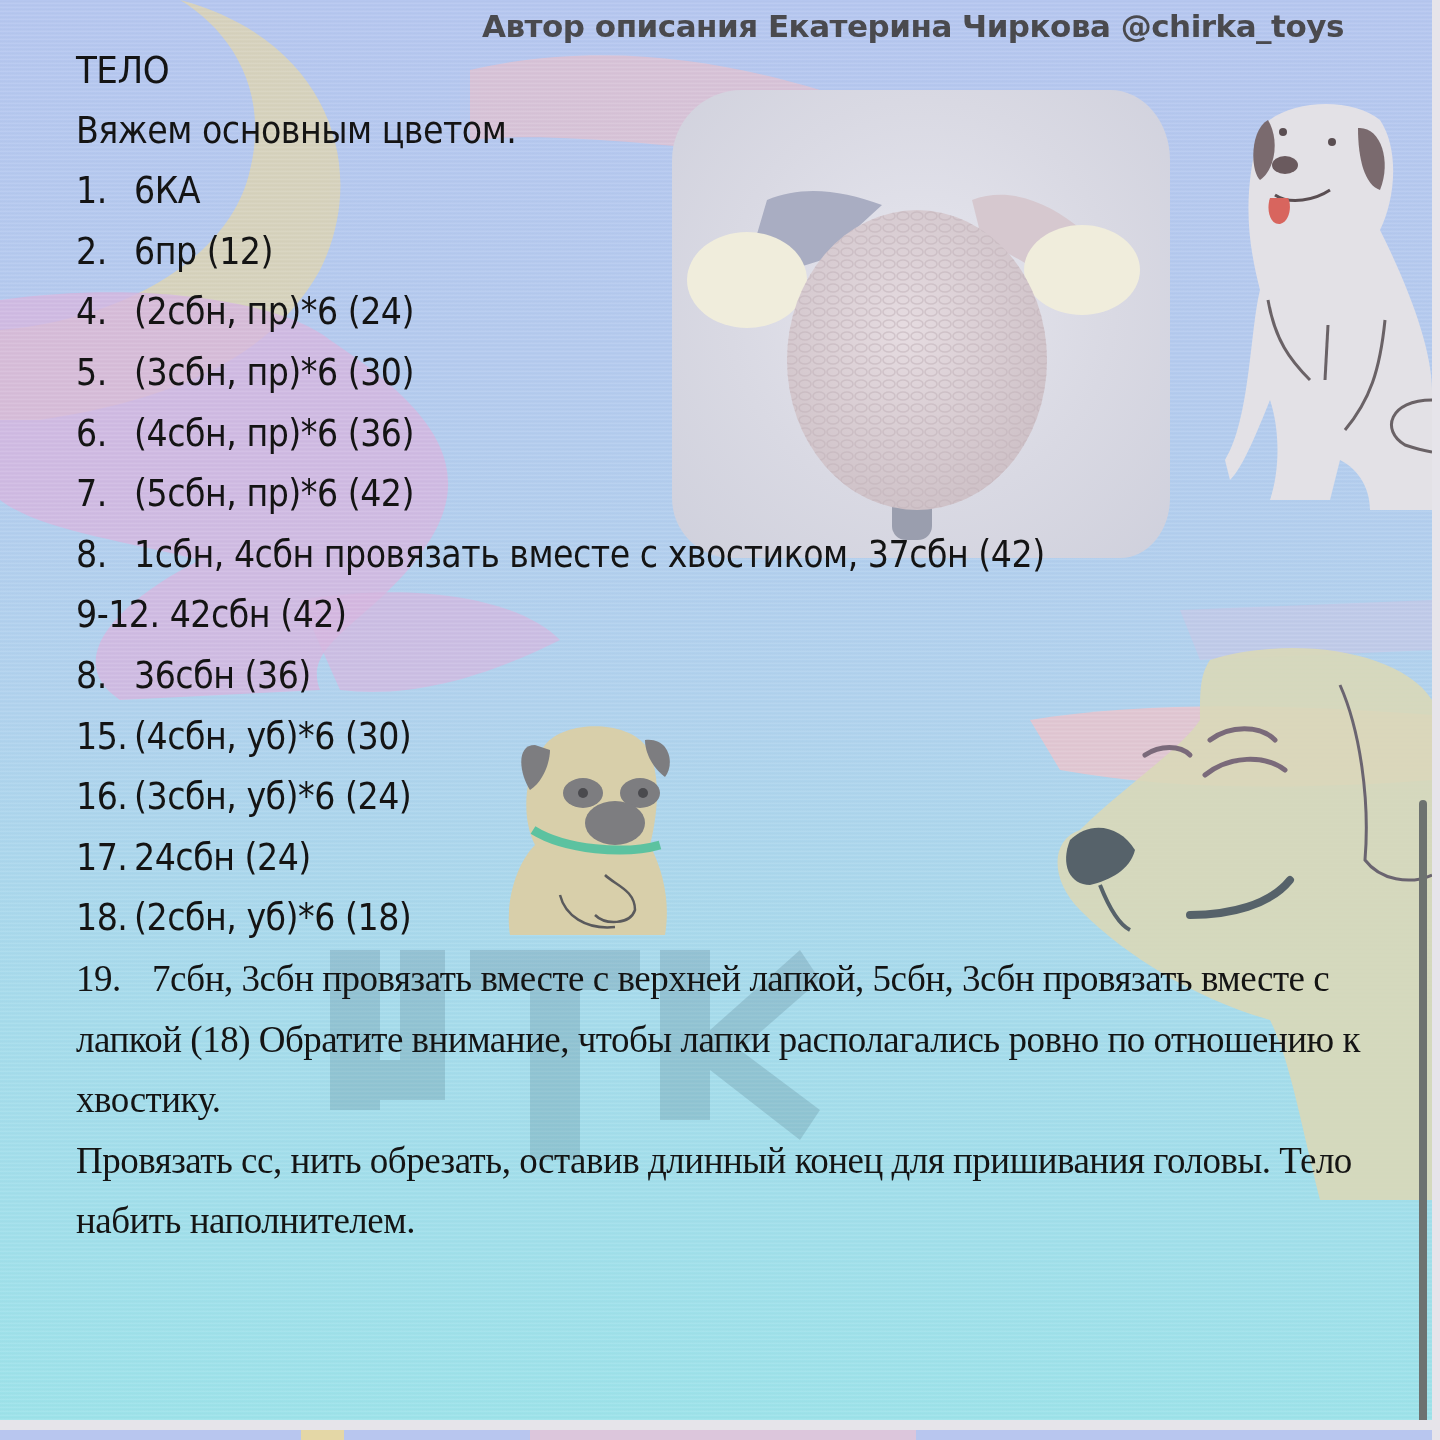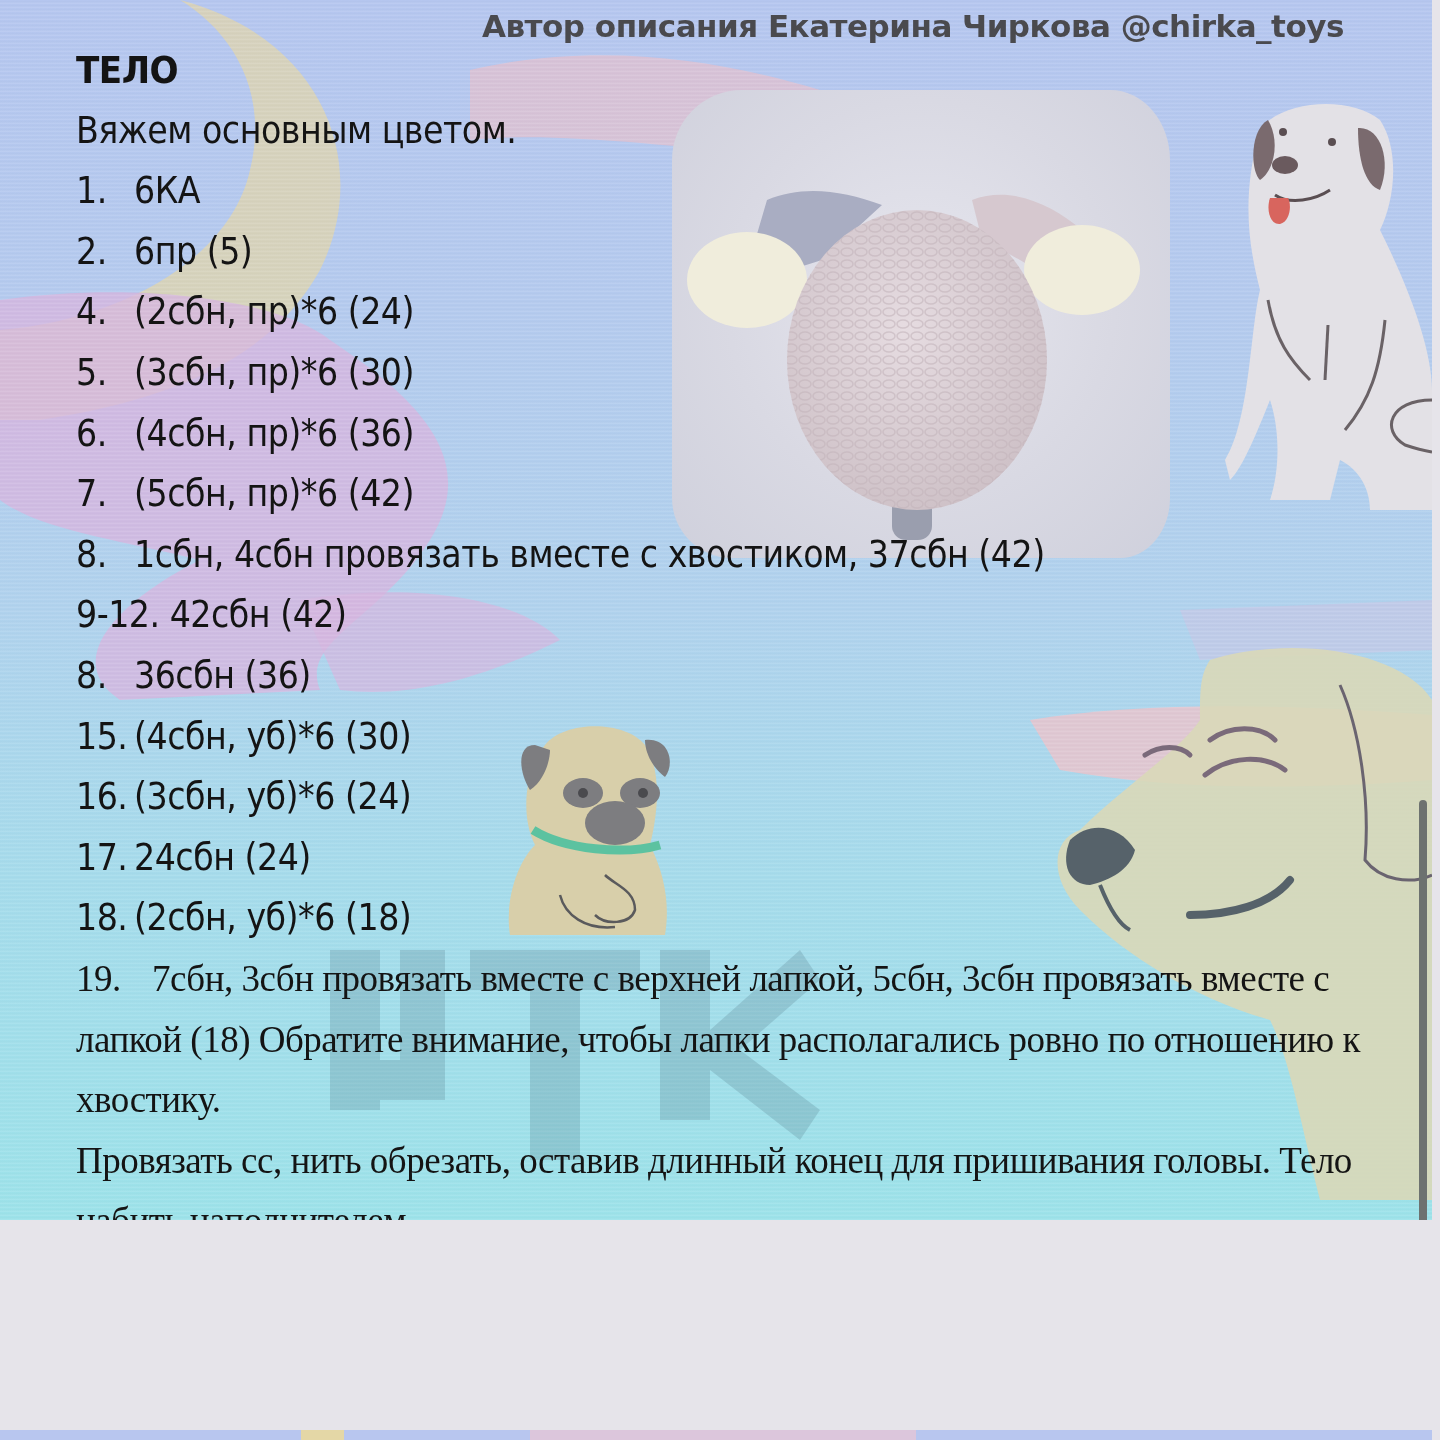--- a/index.html
+++ b/index.html
@@ -2,35 +2,35 @@
 <html><head>
 <meta charset="utf-8">
 <style>
   html, body { margin:0; padding:0; }
   body {
     width:1440px; height:1440px; overflow:hidden; position:relative;
     background:#e6e4ea;
     font-family:"Liberation Sans", sans-serif;
   }
   .page {
-    position:absolute; left:0; top:0; width:1432px; height:1220px; overflow:hidden;
+    position:absolute; left:0; top:0; width:1432px; height:1420px; overflow:hidden;
     background: linear-gradient(180deg, #b6c7f0 0%, #b5cbef 25%, #b1d3ee 50%, #a6dcec 72%, #9de3ea 100%);
   }
   .page::after {
     content:""; position:absolute; inset:0; pointer-events:none;
     background: repeating-linear-gradient(0deg, rgba(255,255,255,0.08) 0px, rgba(255,255,255,0.08) 1px, rgba(0,0,0,0.02) 2px, rgba(0,0,0,0) 4px);
   }
   .blob { position:absolute; pointer-events:none; }
   .text-block {
     position:absolute; left:76px; top:40px; width:1320px;
     font-family:"DejaVu Sans Condensed","DejaVu Sans", sans-serif;
     color:#141414; font-size:37px; line-height:60.6px; letter-spacing:-0.5px;
     z-index:5;
   }
-  .text-block .title { font-weight:bold; font-size:38px; }
+  .text-block .title { font-weight:normal; font-size:38px; }
   .row { white-space:nowrap; }
   .row .num { display:inline-block; min-width:58px; }
   .row.wide .num { min-width:76px; }
   .wrap { white-space:normal;font-family:Liberation Serif, serif; }
   .author {
     position:absolute; left:482px; top:8px; z-index:6;
     font-family:"DejaVu Sans", sans-serif; font-weight:bold;
     font-size:31px; color:#4a4a4e; letter-spacing:-0.5px; white-space:nowrap;
   }
   .photo {
@@ -136,21 +136,21 @@
       <ellipse cx="245" cy="270" rx="130" ry="150" fill="url(#bodyg)"></ellipse>
       <ellipse cx="245" cy="270" rx="130" ry="150" fill="url(#knit)"></ellipse>
     </svg>
   </div>
 
   <div class="text-block">
     <div class="title">ТЕЛО</div>
     <div>Вяжем основным цветом.</div>
 
     <div class="row"><span class="num">1.</span><span>6КА</span></div>
-    <div class="row"><span class="num">2.</span><span>6пр (5)</span></div>
+    <div class="row"><span class="num">2.</span><span>6пр (12)</span></div>
     <div class="row"><span class="num">4.</span><span>(2сбн, пр)*6 (24)</span></div>
     <div class="row"><span class="num">5.</span><span>(3сбн, пр)*6 (30)</span></div>
     <div class="row"><span class="num">6.</span><span>(4сбн, пр)*6 (36)</span></div>
     <div class="row"><span class="num">7.</span><span>(5сбн, пр)*6 (42)</span></div>
     <div class="row"><span class="num">8.</span><span>1сбн, 4сбн провязать вместе с хвостиком, 37сбн (42)</span></div>
     <div class="row"><span>9-12.</span> <span>42сбн (42)</span></div>
     <div class="row"><span class="num">8.</span><span>36сбн (36)</span></div>
     <div class="row"><span class="num">15.</span><span>(4сбн, уб)*6 (30)</span></div>
     <div class="row"><span class="num">16.</span><span>(3сбн, уб)*6 (24)</span></div>
     <div class="row"><span class="num">17.</span><span>24сбн (24)</span></div>

